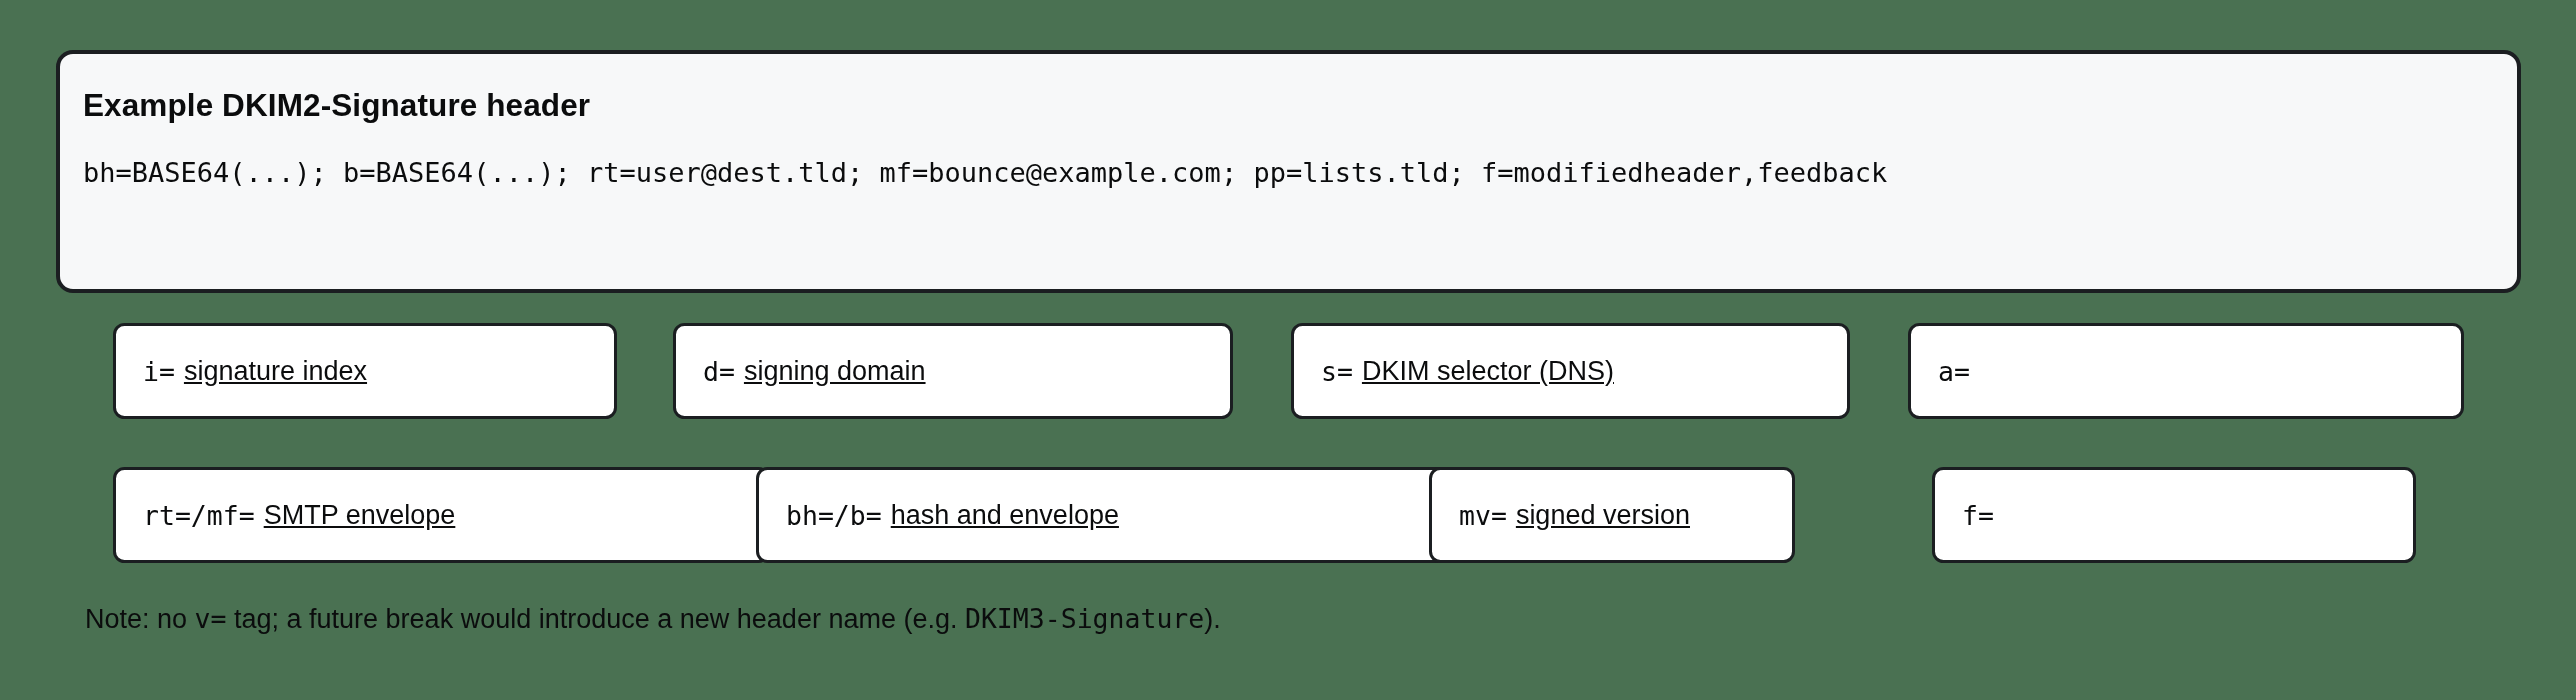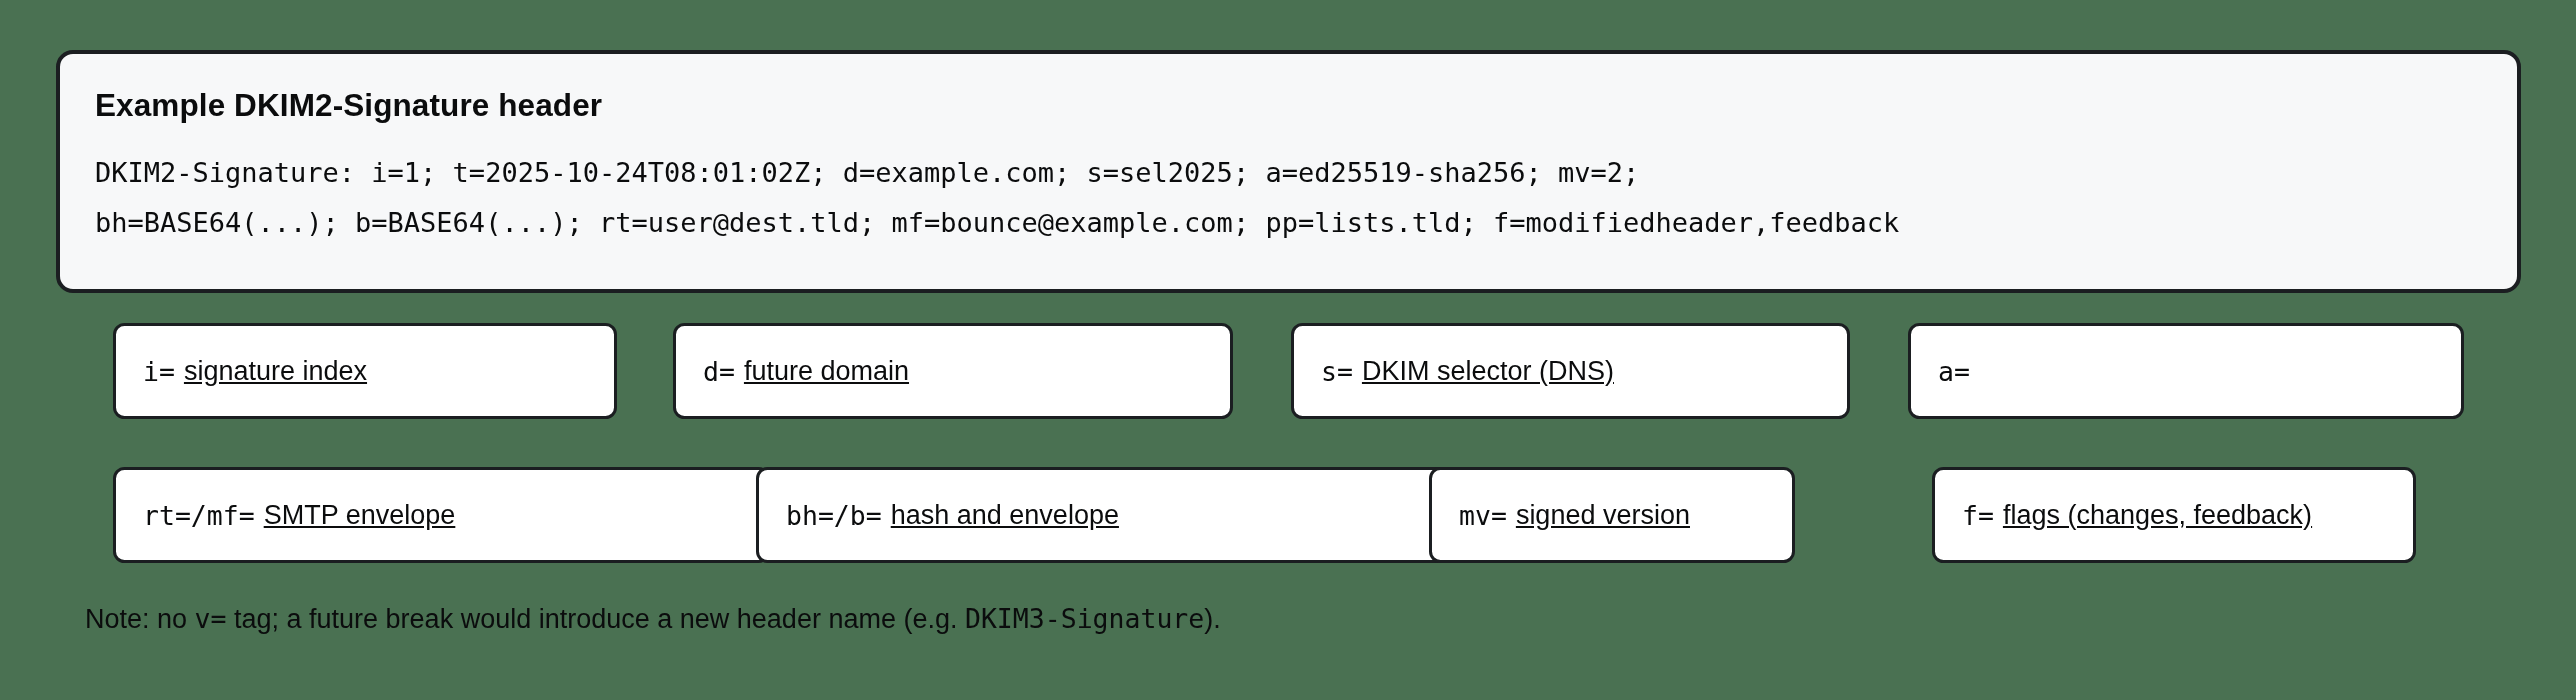--- a/index.html
+++ b/index.html
@@ -19,21 +19,21 @@
 
   
   .card {
     position: absolute;
     left: 56px; top: 50px;
     width: 2465px; height: 243px;
     box-sizing: border-box;
     background: var(--color-card_bg, #f7f8f9);
     border: 4.3px solid var(--color-border, #1b1e21);
     border-radius: 17px;
-    padding: 33px 29px 0 35px;
+    padding: 33px 29px 0 23px;
   }
   .card h1 {
     margin: 0 0 24px 0;
     font-size: 31.5px;
     font-weight: 700;
     letter-spacing: 0.1px;
     color: var(--color-text, #0b0c0d);
   }
   .code-line {
     font-family: "DejaVu Sans Mono", monospace;
@@ -86,32 +86,31 @@
   .note .mono { font-size: 26.5px; }
 </style>
 </head>
 <body>
 
 <div class="stage">
 
   <section class="card">
     <h1>Example DKIM2-Signature header</h1>
     <div>
-      <div class="code-line">DKIM2-Signature: i=1; t=2025-10-24T08:01:02Z; d=example.com; s=sel2025; a=ed25519-sha256; mv=2;</div>
       <div class="code-line">bh=BASE64(...); b=BASE64(...); rt=user@dest.tld; mf=bounce@example.com; pp=lists.tld; f=modifiedheader,feedback</div>
     </div>
   </section>
 
   <div class="tagbox tb1">
     <span class="tag">i=</span>
       <span class="lbl">signature index</span>
   </div>
   <div class="tagbox tb2">
     <span class="tag">d=</span>
-      <span class="lbl">future domain</span>
+      <span class="lbl">signing domain</span>
   </div>
   <div class="tagbox tb3">
     <span class="tag">s=</span>
       <span class="lbl">DKIM selector (DNS)</span>
   </div>
   <div class="tagbox tb4">
     <span class="tag">a=</span>
   </div>
   <div class="tagbox tb5">
     <span class="tag">rt=/mf=</span>
@@ -120,19 +119,18 @@
   <div class="tagbox tb6">
     <span class="tag">bh=/b=</span>
       <span class="lbl">hash and envelope</span>
   </div>
   <div class="tagbox tb7">
     <span class="tag">mv=</span>
       <span class="lbl">signed version</span>
   </div>
   <div class="tagbox tb8">
     <span class="tag">f=</span>
-      <span class="lbl">flags (changes, feedback)</span>
   </div>
 
   <p class="note"><span>Note: no </span><span class="mono">v=</span><span> tag; a future break would introduce a new header name (e.g. </span><span class="mono">DKIM3-Signature</span><span>).</span></p>
 
 </div>
 
 
 </body></html>

